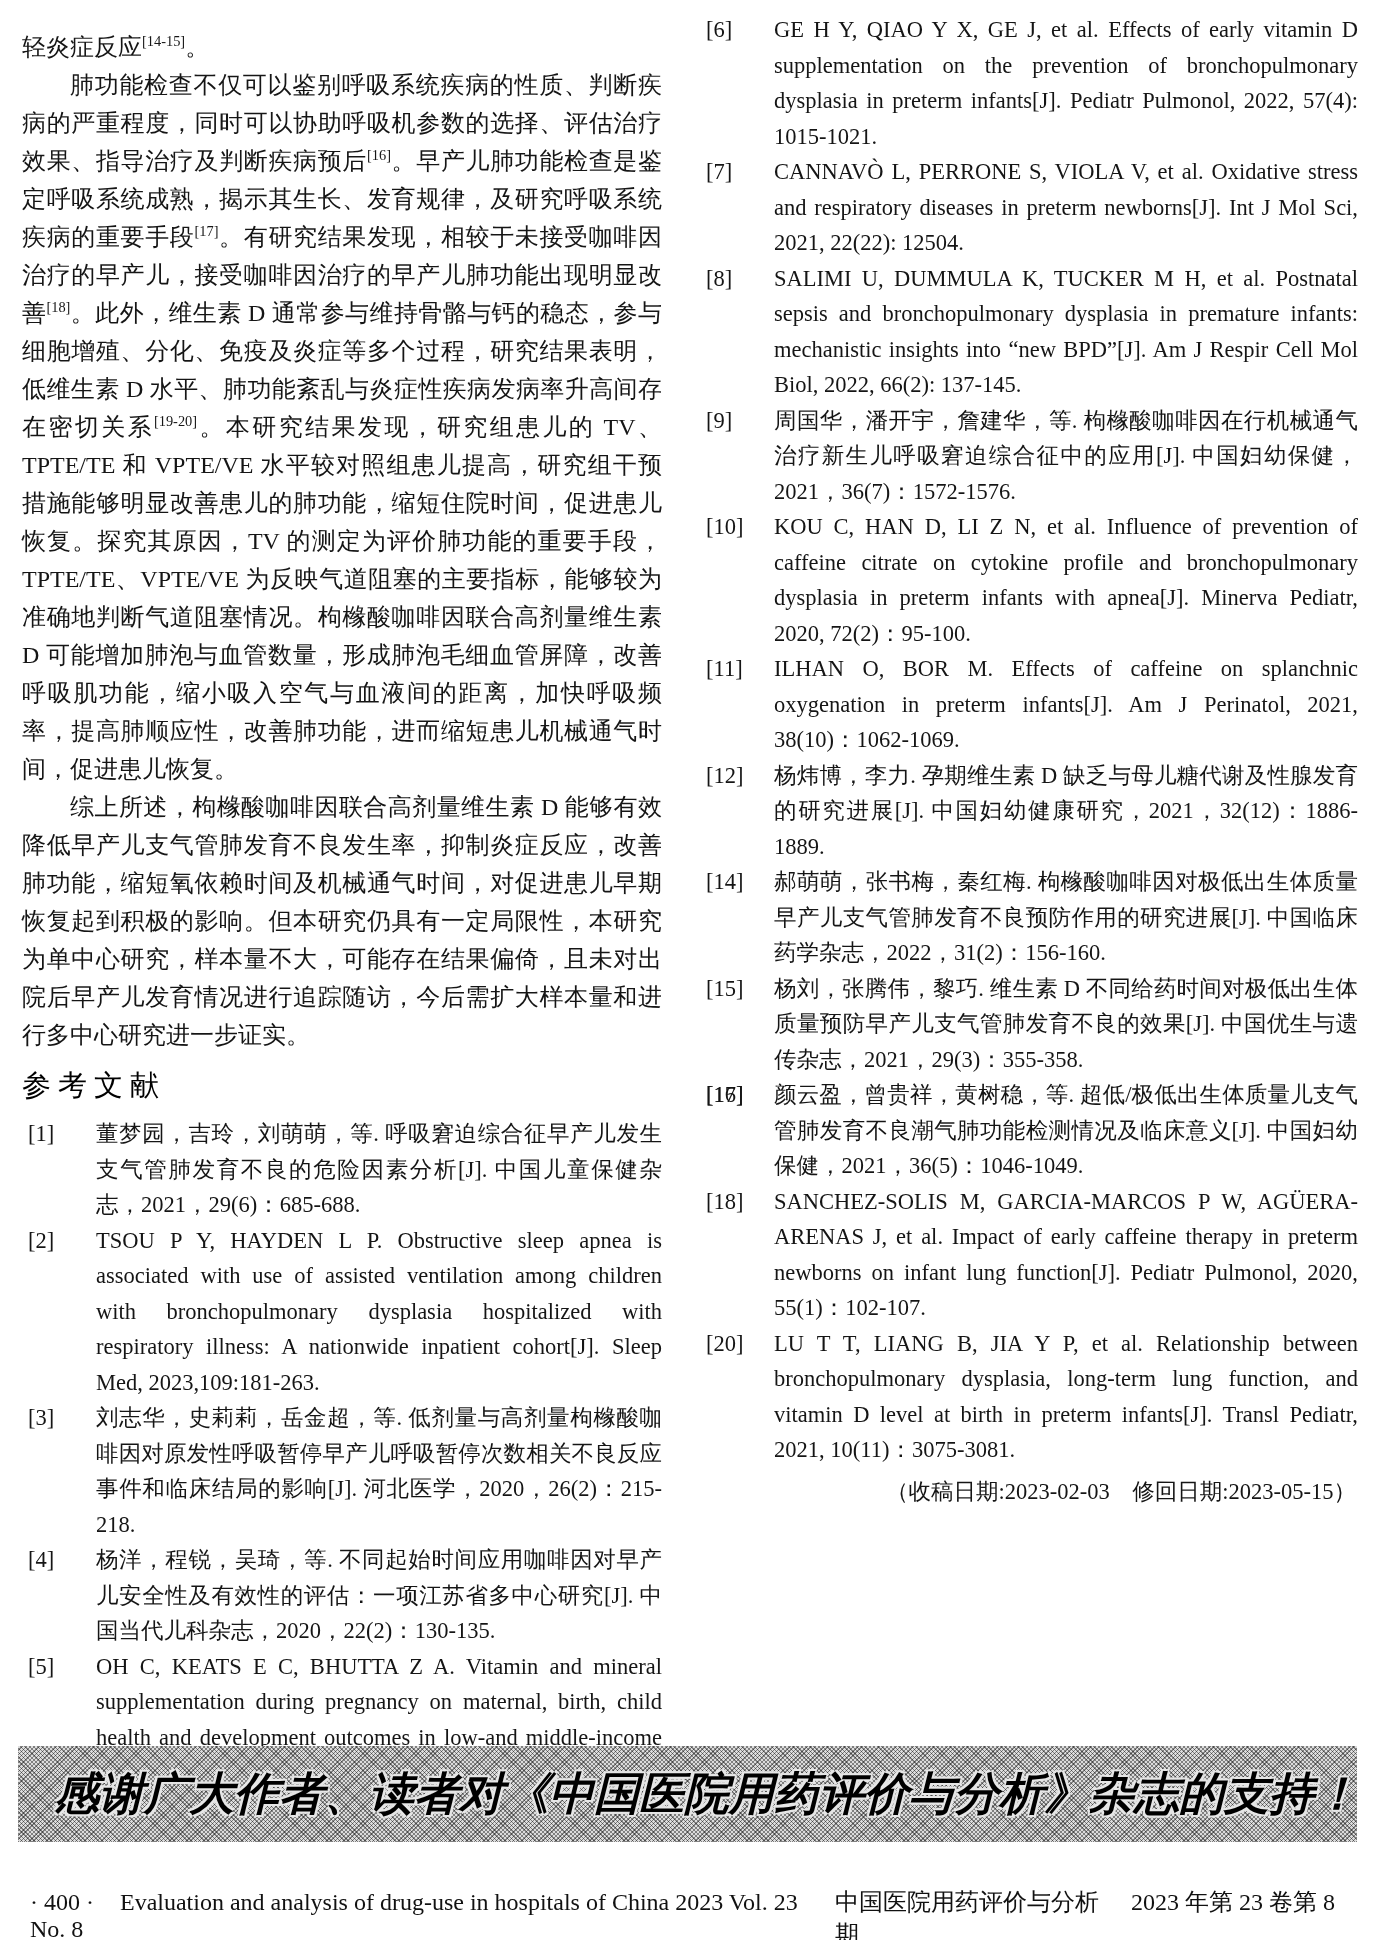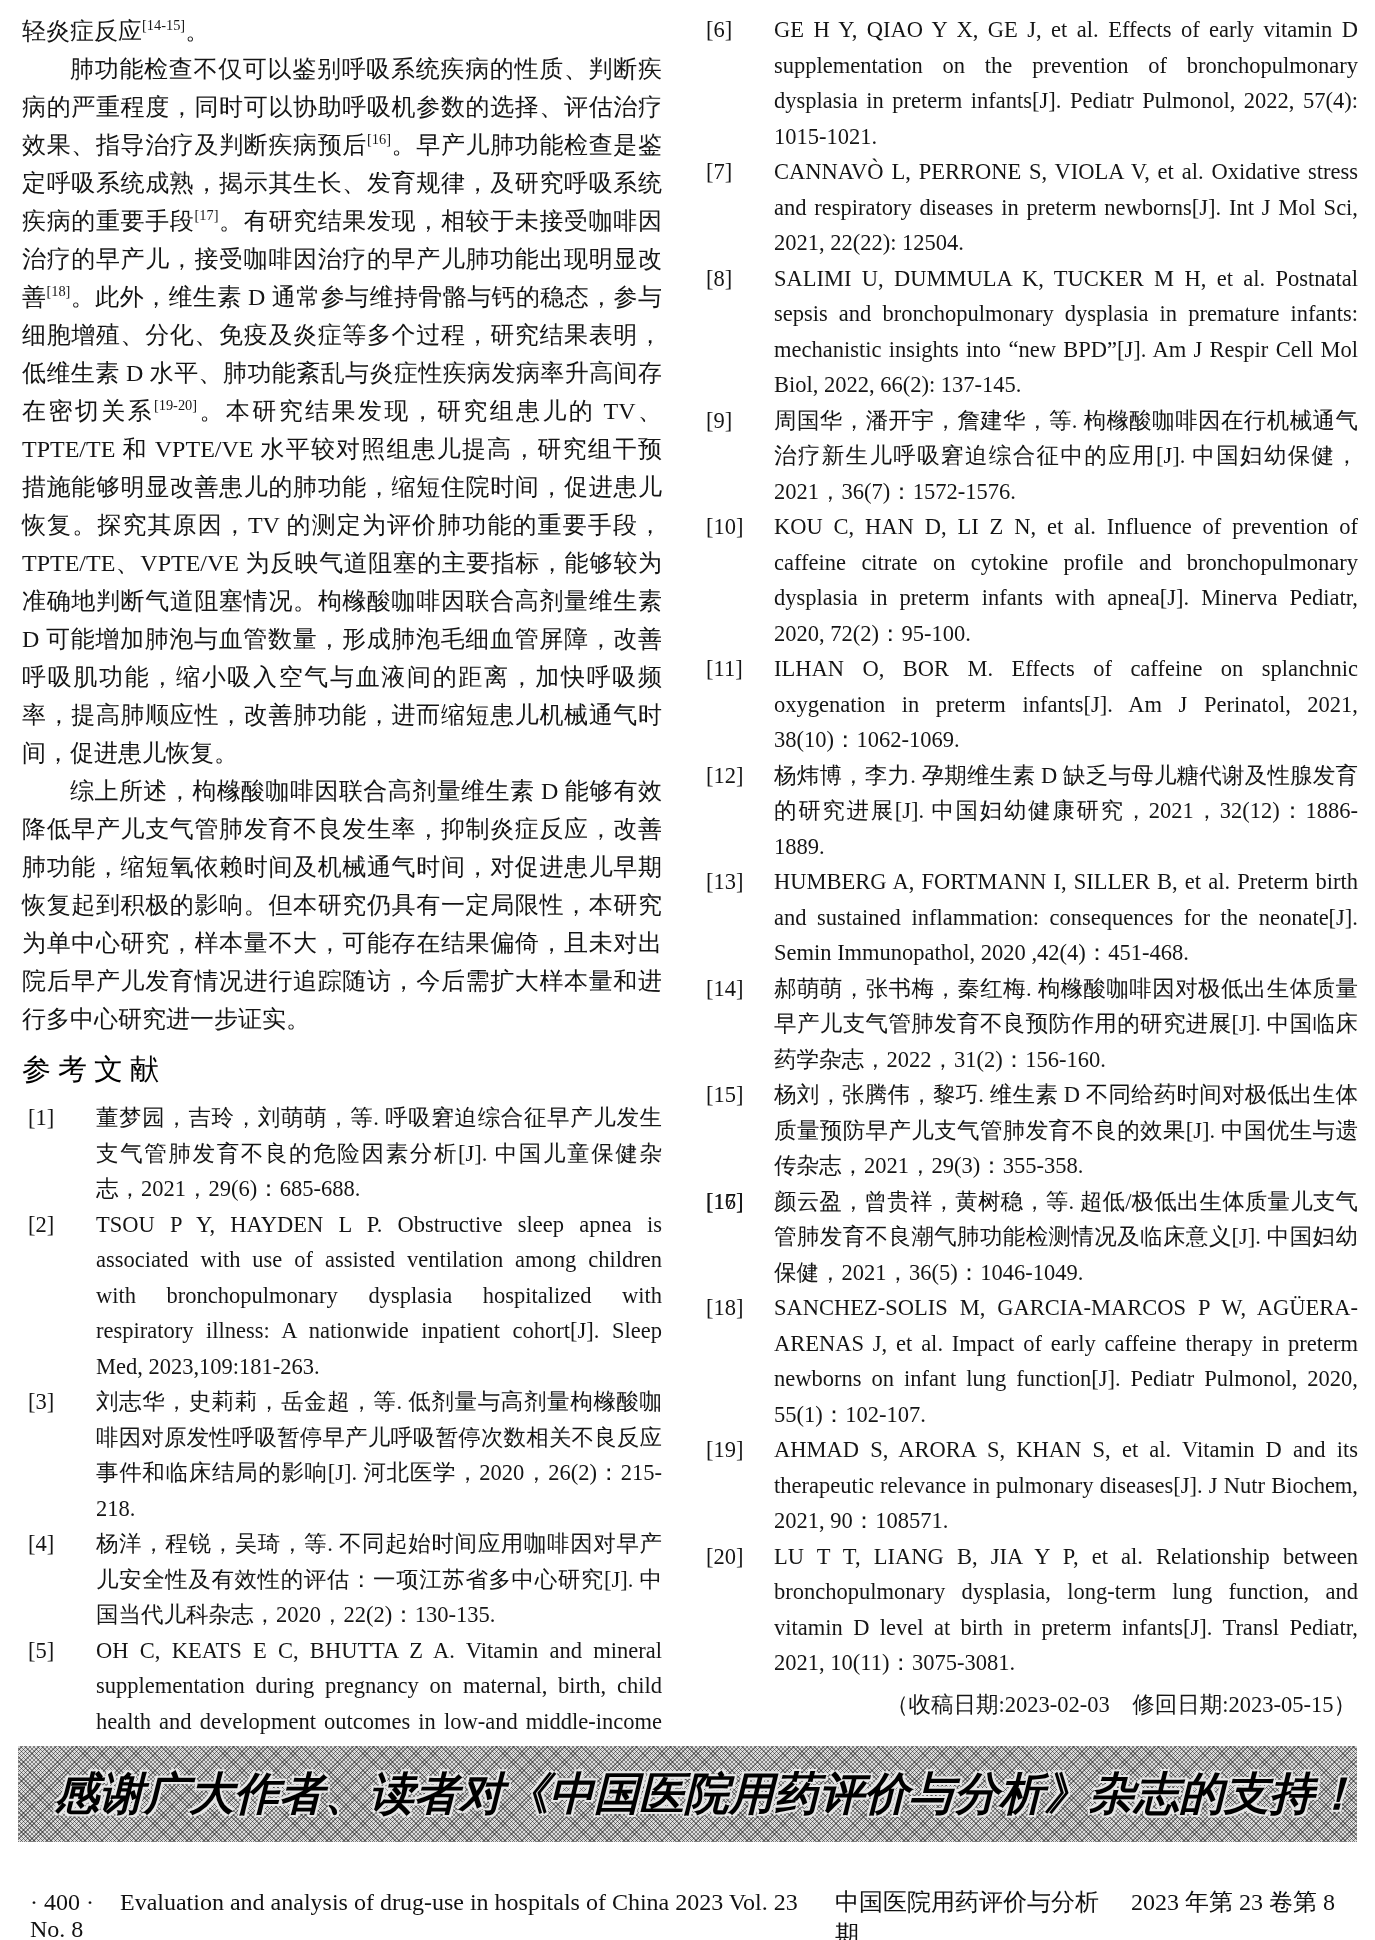--- a/index.html
+++ b/index.html
@@ -5,21 +5,21 @@
   html,body { margin:0; padding:0; background:#ffffff; }
   .page {
     position:relative;
     width:1375px; height:1940px;
     background:#ffffff;
     color:#151515;
     font-family:"Liberation Serif","DejaVu Serif",serif;
     overflow:hidden;
   }
   .col { position:absolute; top:12px; }
-  .col-left  { left:22px;  width:640px; }
+  .col-left  { left:22px;  width:640px;margin-top:16px; }
   .col-right { left:700px; width:658px; }
 
   p.body-par {
     margin:0;
     font-size:24px;
     line-height:38px;
     text-align:justify;
   }
   p.body-par.indent { text-indent:2em; }
   sup { font-size:0.60em; vertical-align:super; line-height:0; }
@@ -112,27 +112,25 @@
 
   <div class="col col-right">
     <div id="refs-right">
         <div class="ref"><span class="ref-id">[6]</span><span>GE H Y, QIAO Y X, GE J, et al. Effects of early vitamin D supplementation on the prevention of bronchopulmonary dysplasia in preterm infants[J]. Pediatr Pulmonol, 2022, 57(4): 1015-1021.</span></div>
         <div class="ref"><span class="ref-id">[7]</span><span>CANNAVÒ L, PERRONE S, VIOLA V, et al. Oxidative stress and respiratory diseases in preterm newborns[J]. Int J Mol Sci, 2021, 22(22): 12504.</span></div>
         <div class="ref"><span class="ref-id">[8]</span><span>SALIMI U, DUMMULA K, TUCKER M H, et al. Postnatal sepsis and bronchopulmonary dysplasia in premature infants: mechanistic insights into “new BPD”[J]. Am J Respir Cell Mol Biol, 2022, 66(2): 137-145.</span></div>
         <div class="ref"><span class="ref-id">[9]</span><span>周国华，潘开宇，詹建华，等. 枸橼酸咖啡因在行机械通气治疗新生儿呼吸窘迫综合征中的应用[J]. 中国妇幼保健，2021，36(7)：1572-1576.</span></div>
         <div class="ref"><span class="ref-id">[10]</span><span>KOU C, HAN D, LI Z N, et al. Influence of prevention of caffeine citrate on cytokine profile and bronchopulmonary dysplasia in preterm infants with apnea[J]. Minerva Pediatr, 2020, 72(2)：95-100.</span></div>
         <div class="ref"><span class="ref-id">[11]</span><span>ILHAN O, BOR M. Effects of caffeine on splanchnic oxygenation in preterm infants[J]. Am J Perinatol, 2021, 38(10)：1062-1069.</span></div>
         <div class="ref"><span class="ref-id">[12]</span><span>杨炜博，李力. 孕期维生素 D 缺乏与母儿糖代谢及性腺发育的研究进展[J]. 中国妇幼健康研究，2021，32(12)：1886-1889.</span></div>
-        <div class="ref"><span class="ref-id">[13]</span><span>HUMBERG A, FORTMANN I, SILLER B, et al. Preterm birth and sustained inflammation: consequences for the neonate[J]. Semin Immunopathol, 2020 ,42(4)：451-468.</span></div>
         <div class="ref"><span class="ref-id">[14]</span><span>郝萌萌，张书梅，秦红梅. 枸橼酸咖啡因对极低出生体质量早产儿支气管肺发育不良预防作用的研究进展[J]. 中国临床药学杂志，2022，31(2)：156-160.</span></div>
         <div class="ref"><span class="ref-id">[15]</span><span>杨刘，张腾伟，黎巧. 维生素 D 不同给药时间对极低出生体质量预防早产儿支气管肺发育不良的效果[J]. 中国优生与遗传杂志，2021，29(3)：355-358.</span></div>
         <div class="ref"><span class="ref-id">[16]</span></div>
         <div class="ref"><span class="ref-id">[17]</span><span>颜云盈，曾贵祥，黄树稳，等. 超低/极低出生体质量儿支气管肺发育不良潮气肺功能检测情况及临床意义[J]. 中国妇幼保健，2021，36(5)：1046-1049.</span></div>
         <div class="ref"><span class="ref-id">[18]</span><span>SANCHEZ-SOLIS M, GARCIA-MARCOS P W, AGÜERA-ARENAS J, et al. Impact of early caffeine therapy in preterm newborns on infant lung function[J]. Pediatr Pulmonol, 2020, 55(1)：102-107.</span></div>
-        <div class="ref"><span class="ref-id">[19]</span><span>AHMAD S, ARORA S, KHAN S, et al. Vitamin D and its therapeutic relevance in pulmonary diseases[J]. J Nutr Biochem, 2021, 90：108571.</span></div>
         <div class="ref"><span class="ref-id">[20]</span><span>LU T T, LIANG B, JIA Y P, et al. Relationship between bronchopulmonary dysplasia, long-term lung function, and vitamin D level at birth in preterm infants[J]. Transl Pediatr, 2021, 10(11)：3075-3081.</span></div>
       </div>
     <div class="dates">（收稿日期:2023-02-03　修回日期:2023-05-15）</div>
   </div>
 
   <div class="banner">
     <span class="banner-text">感谢广大作者、读者对《中国医院用药评价与分析》杂志的支持！</span>
   </div>
 
   <div class="footer">

